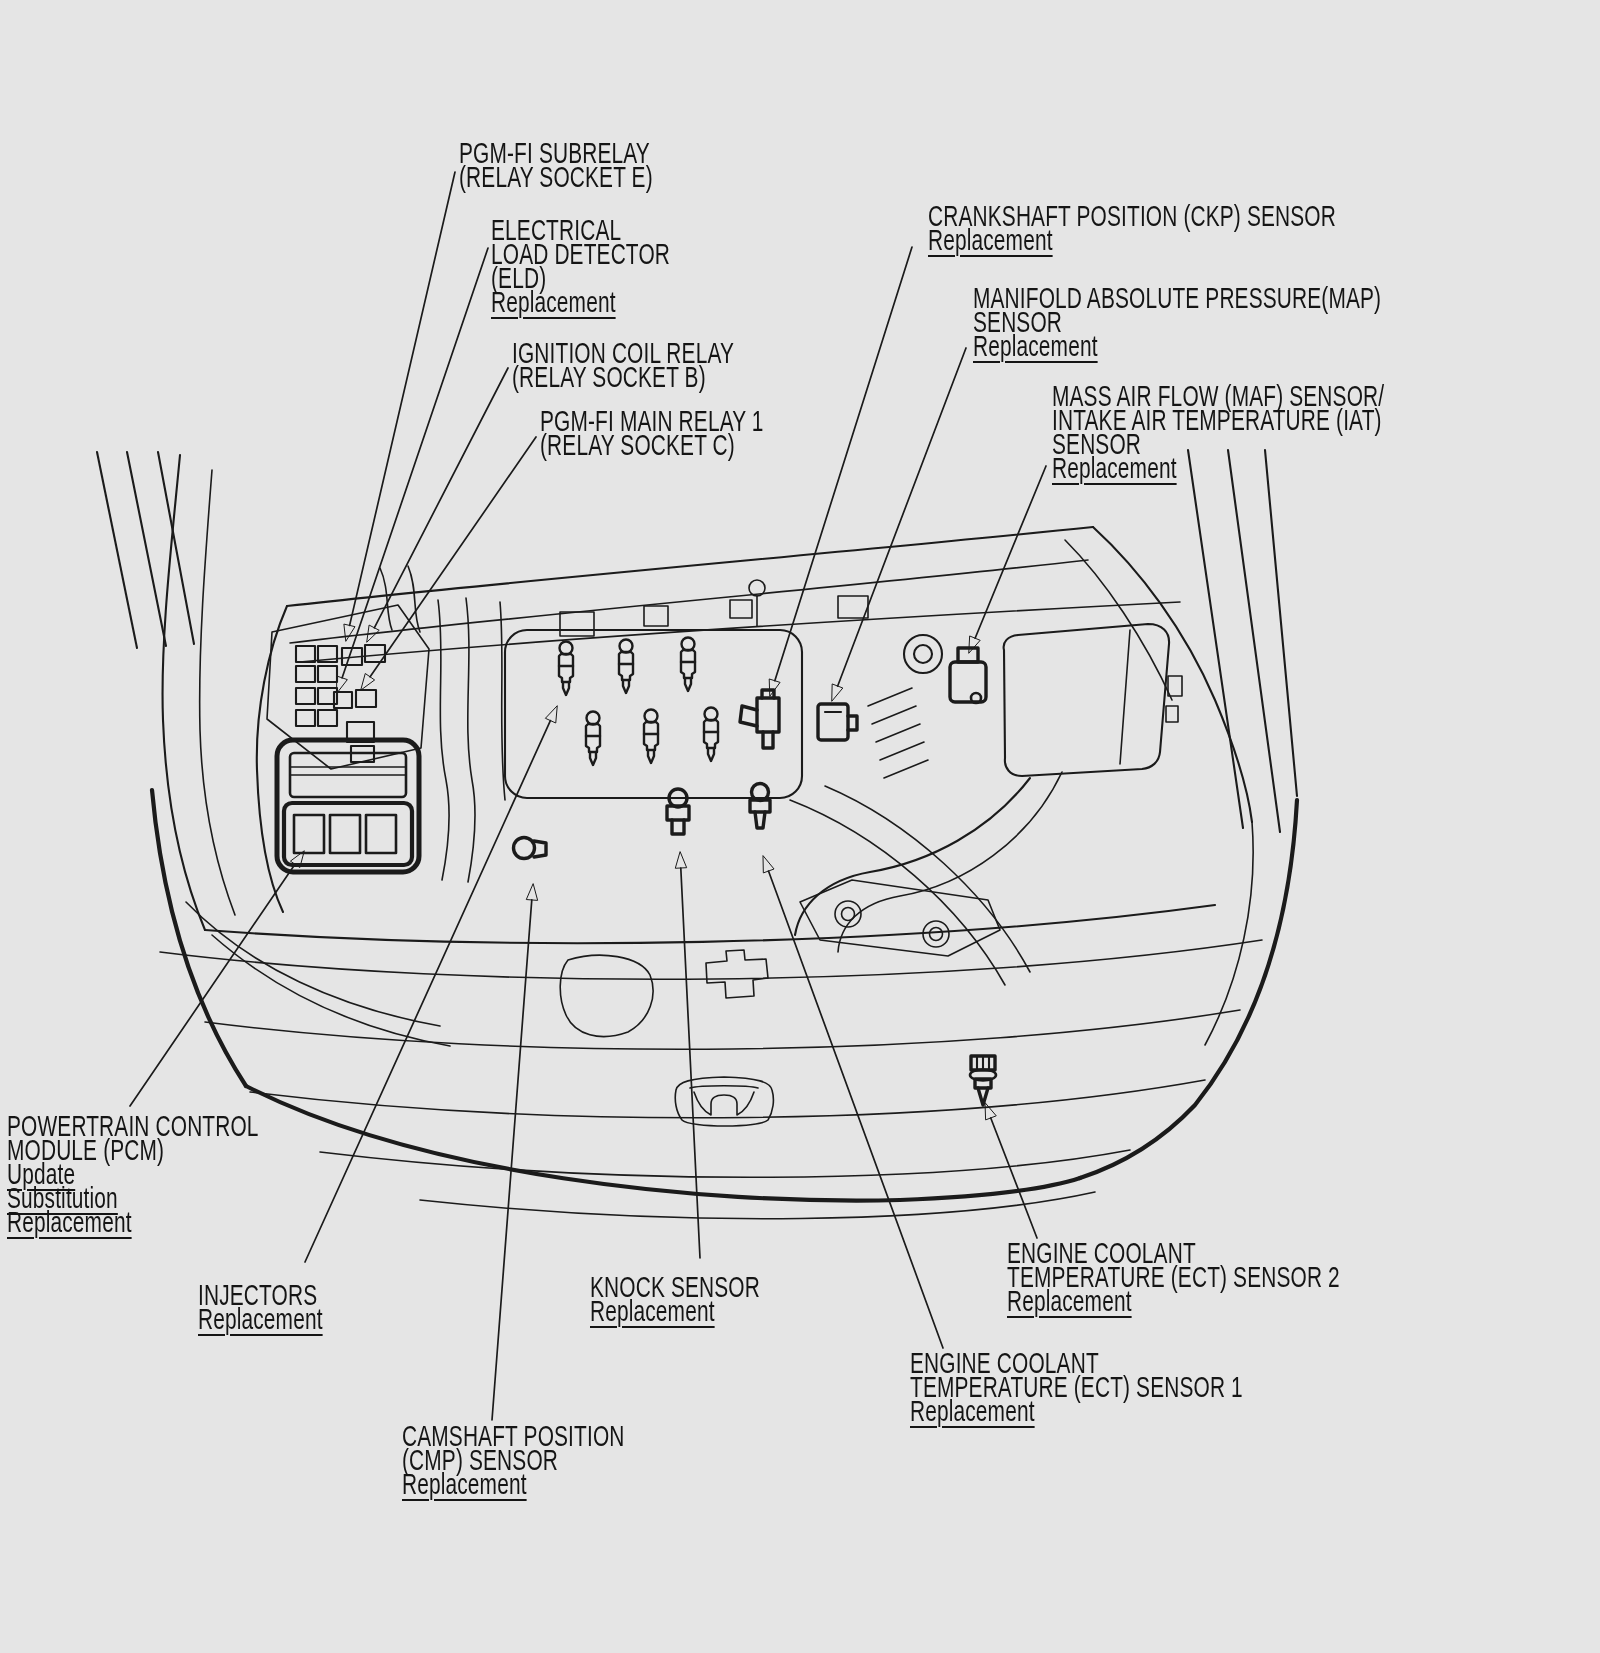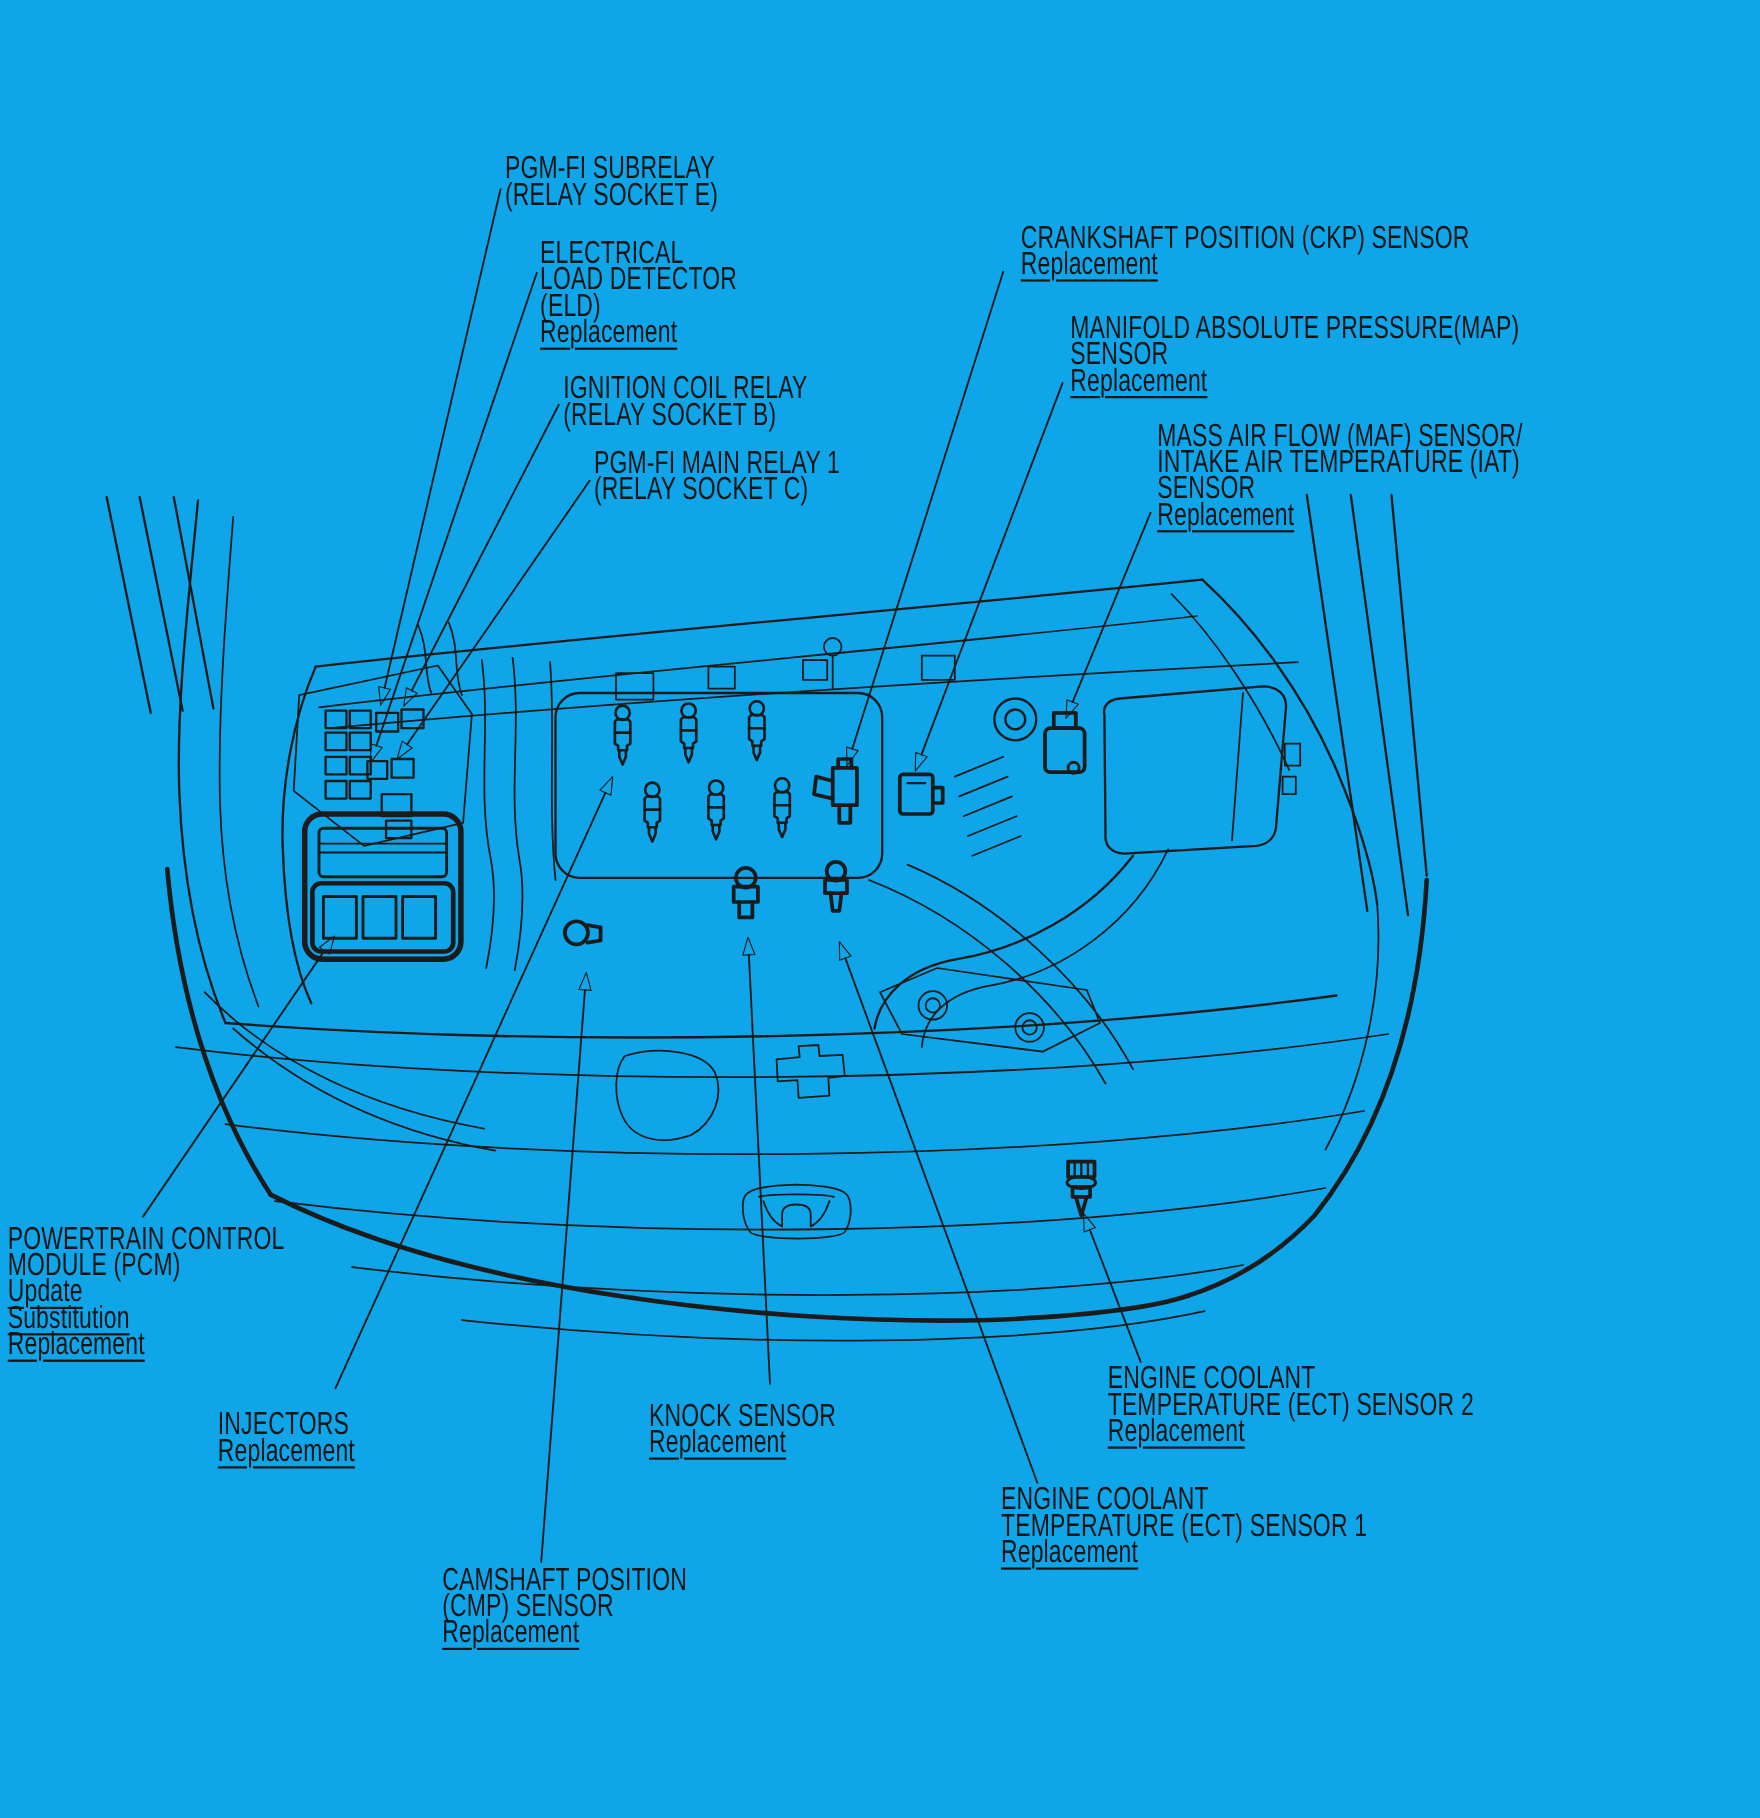--- a/index.html
+++ b/index.html
@@ -1,19 +1,19 @@
 <!DOCTYPE html>
 <html><head>
 <meta charset="utf-8">
 <style>
   html,body{margin:0;padding:0;background:#ffffff;}
   .stage{
     position:relative;
     width:1600px;height:1653px;
-    background:#0ea5e9;
+    background:#e5e5e5;
     overflow:hidden;
     font-family:"Liberation Sans", sans-serif;
   }
   .stage svg{position:absolute;left:0;top:0;}
   .art path,.art rect,.art circle,.art ellipse,.art line,.art polygon{
     fill:none;stroke:#1b1b1b;stroke-linecap:round;stroke-linejoin:round;
   }
   .w1{stroke-width:1.6}.w2{stroke-width:2.1}.w3{stroke-width:2.6}
   .b1{stroke-width:3.4}.b2{stroke-width:4.2}.b3{stroke-width:5}
   #labels-layer{position:absolute;left:0;top:0;width:100%;height:100%;}

